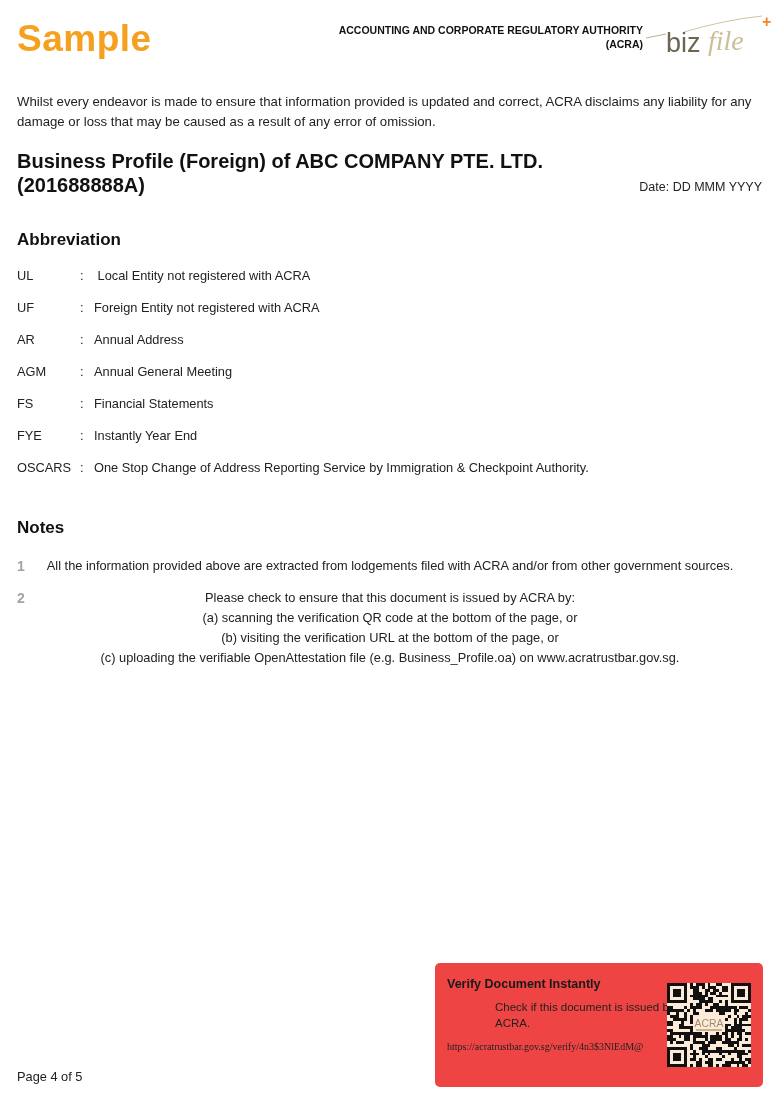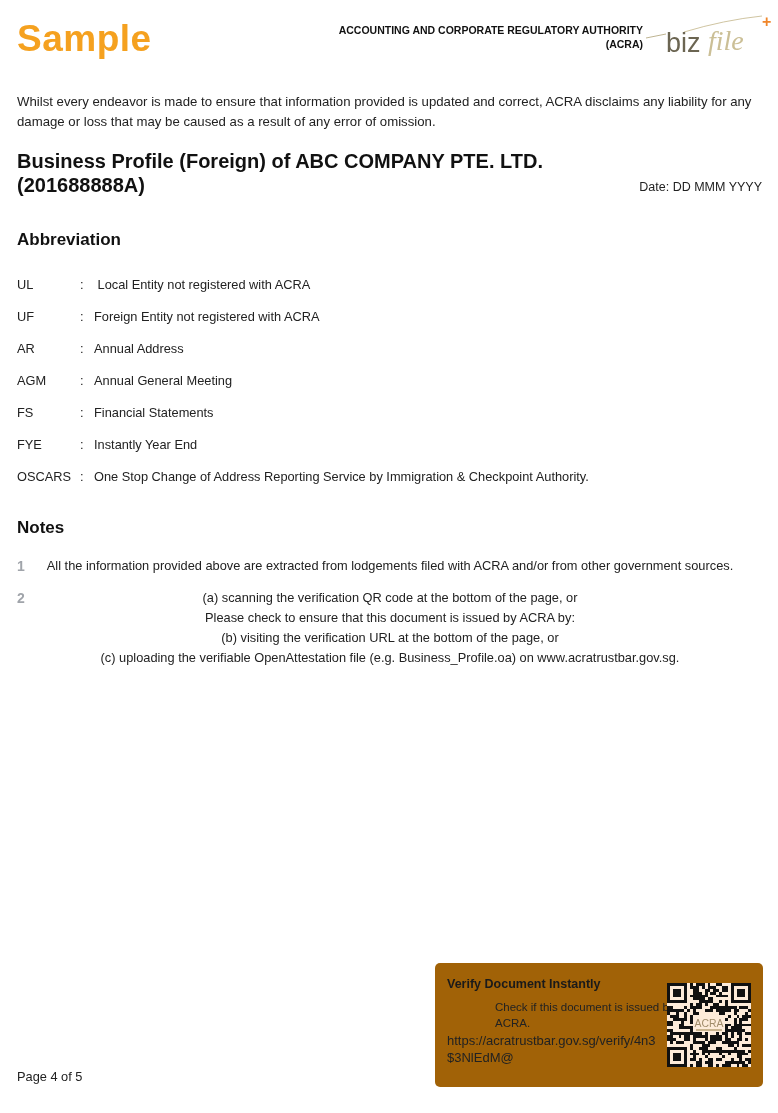--- a/index.html
+++ b/index.html
@@ -16,37 +16,37 @@
 
   .title { position: absolute; left: 17px; top: 149px; width: 610px; font-size: 20px; font-weight: bold; line-height: 24px; color: #111; }
 
   .doc-date { position: absolute; right: 16px; top: 180px; font-size: 12.5px; color: #222; text-align: center; }
 
   .section-heading { position: absolute; left: 17px; font-size: 17px; font-weight: bold; color: #111; }
   .abbr-heading { top: 230px; }
   .notes-heading { top: 518px; }
 
   .abbr-list { position: absolute; left: 17px; top: 268px; width: 750px; }
-  .abbr-row { display: flex; height: 32px; font-size: 12.8px; color: #222; align-items: center; }
+  .abbr-row { display: flex; height: 32px; font-size: 12.8px; color: #222; }
   .abbr-code { width: 63px; }
   .abbr-colon { width: 14px; }
   .abbr-desc { flex: 1; }
 
   .notes-list { position: absolute; left: 17px; top: 556px; width: 720px; }
   .note { display: flex; font-size: 12.8px; line-height: 20px; color: #222; margin-bottom: 12px; }
   .note-num { width: 26px; font-weight: bold; color: #a0a4aa; font-size: 14px; }
   .note-body { flex: 1; text-align: center; }
   .note-line { display: block; }
 
   .page-number { position: absolute; left: 17px; top: 1069px; font-size: 12.8px; color: #222; }
 
-  .verify-box { position: absolute; left: 435px; top: 963px; width: 328px; height: 124px; background: #a16207; border-radius: 5px; }
+  .verify-box { position: absolute; left: 435px; top: 963px; width: 328px; height: 124px; background: #ef4444; border-radius: 5px; }
   .verify-title { position: absolute; left: 12px; top: 14px; font-size: 12.5px; font-weight: bold; color: #1a1a1a; }
   .verify-sub { position: absolute; left: 12px; top: 36px; width: 210px; font-size: 11.5px; line-height: 16px; color: #222; margin-left: 48px; }
-  .verify-url { position: absolute; left: 12px; top: 69px; width: 215px; font-size: 13px; line-height: 17px; color: #222; word-break: break-all; }
+  .verify-url { position: absolute; left: 12px; top: 75px; width: 215px; font-size: 10px; line-height: 17px; color: #222; word-break: break-all; font-family: Liberation Serif, serif; }
   .qr { position: absolute; left: 232px; top: 20px; width: 84px; height: 84px; background: #fdebd9; }
   .qr svg { width: 84px; height: 84px; display: block; }
 </style>
 </head>
 <body>
 
 <div class="sample-mark">Sample</div>
 
 <div class="authority">
   <div>ACCOUNTING AND CORPORATE REGULATORY AUTHORITY</div>
@@ -117,22 +117,22 @@
 <div class="notes-list">
   <div class="note">
     <span class="note-num">1</span>
     <div class="note-body">
       <span class="note-line">All the information provided above are extracted from lodgements filed with ACRA and/or from other government sources.</span>
     </div>
   </div>
   <div class="note">
     <span class="note-num">2</span>
     <div class="note-body">
+      <span class="note-line">Please check to ensure that this document is issued by ACRA by:</span>
       <span class="note-line">(a) scanning the verification QR code at the bottom of the page, or</span>
-      <span class="note-line">Please check to ensure that this document is issued by ACRA by:</span>
       <span class="note-line">(b) visiting the verification URL at the bottom of the page, or</span>
       <span class="note-line">(c) uploading the verifiable OpenAttestation file (e.g. Business_Profile.oa) on www.acratrustbar.gov.sg.</span>
     </div>
   </div>
 </div>
 
 <div class="page-number">Page 4 of 5</div>
 
 <div class="verify-box">
   <div class="verify-title">Verify Document Instantly</div>

